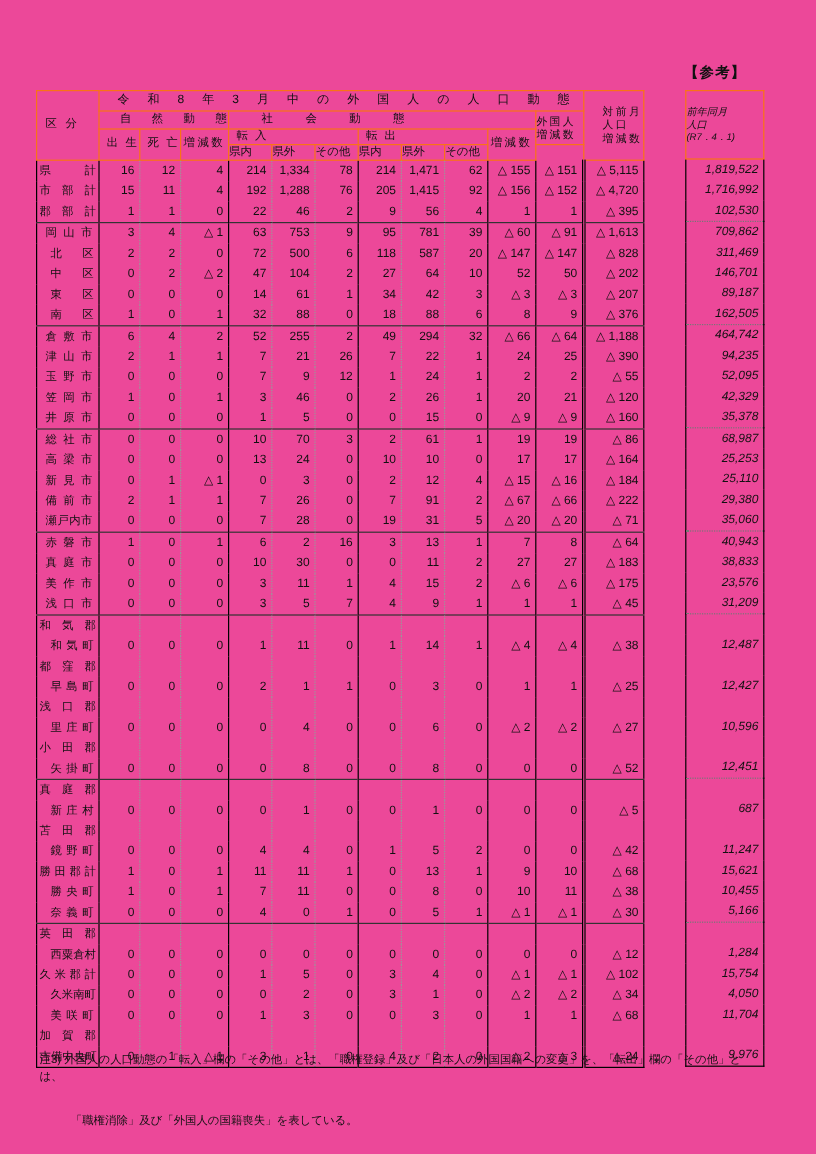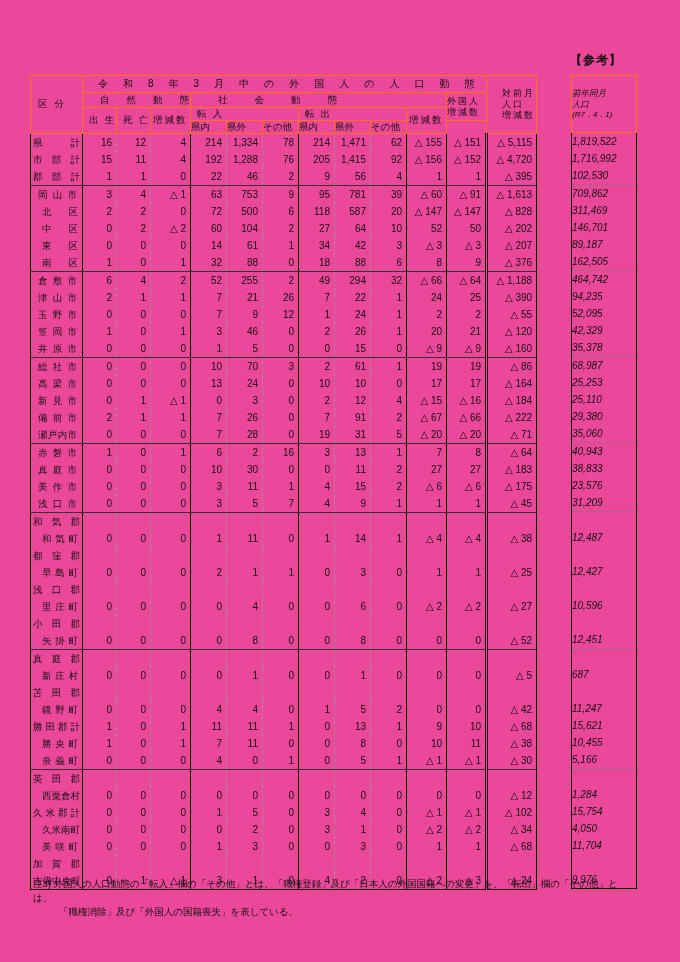--- a/index.html
+++ b/index.html
@@ -30,23 +30,23 @@
          -moz-text-align-last:justify;}
   td.ind0{padding-left:2px;padding-right:2px;}
   td.ind1{padding-left:7px;padding-right:5px;margin-left:33px;}
   td.ind2{padding-left:11px;padding-right:4px;}
   
   td.c0,td.c3,td.c6,td.c9,td.c10{border-left:1px solid #000;}
   td.c1,td.c2,td.c4,td.c5,td.c7,td.c8{border-left:1px dotted #999;}
   td.c11{border-left:3px double #000;}
   tr.section td{border-top:1px solid #333;}
   .ref-table tbody tr.section td{border-top:1px dotted #777;}
-  .ref-table tbody td{text-align:left;padding-right:4px;}
+  .ref-table tbody td{text-align:right;padding-right:4px;}
   .note{position:absolute;left:33px;top:877px;width:600px;font-size:9.5px;line-height:1.45;}
-  .note .l2{padding-left:26px;}
+  .note .l2{padding-left:26px;margin-top:23px;}
 </style>
 </head>
 <body>
 
 <div class="page">
 
   <div class="ref-label">【参考】</div>
 
   <table class="main-table">
     <colgroup>
@@ -173,21 +173,21 @@
           <td class="num c8">20</td>
           <td class="num c9">△ 147</td>
           <td class="num c10">△ 147</td>
           <td class="num c11">△ 828</td>
         </tr>
         <tr>
           <td class="lbl ind2">中区</td>
           <td class="num c0">0</td>
           <td class="num c1">2</td>
           <td class="num c2">△ 2</td>
-          <td class="num c3">60</td>
+          <td class="num c3">47</td>
           <td class="num c4">104</td>
           <td class="num c5">2</td>
           <td class="num c6">27</td>
           <td class="num c7">64</td>
           <td class="num c8">10</td>
           <td class="num c9">52</td>
           <td class="num c10">50</td>
           <td class="num c11">△ 202</td>
         </tr>
         <tr>

